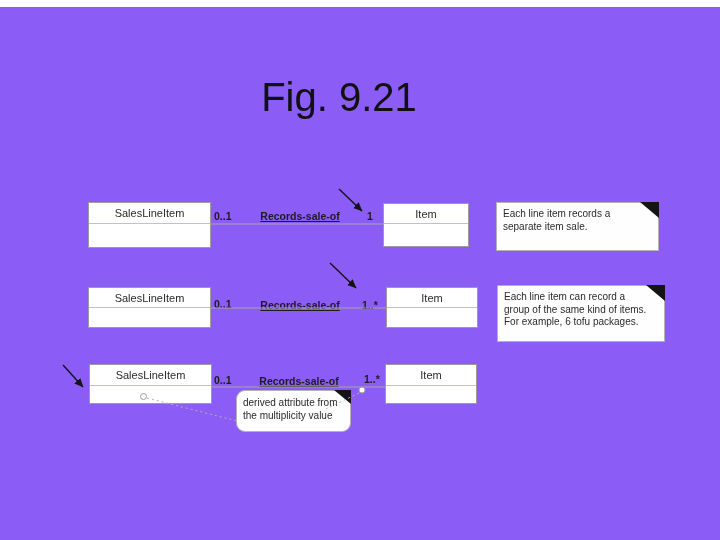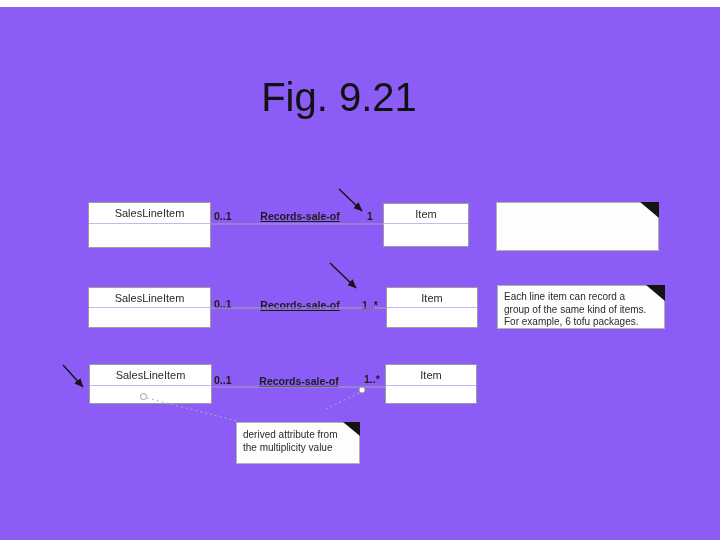--- a/index.html
+++ b/index.html
@@ -45,53 +45,55 @@
   <div class="assoc-label assoc-name" style="left:255px;top:203px;width:90px;">Records-sale-of</div>
   <div class="assoc-label" style="left:367px;top:203px;">1</div>
   <div class="uml-class" style="left:383px;top:196px;width:86px;height:44px;">
     <span class="name" style="height:20px;line-height:20px;">Item</span>
     <span class="attrs"></span>
   </div>
   <div class="uml-note" style="left:496px;top:195px;width:163px;height:49px;">
     <svg class="fold" width="19" height="16">
         <polygon points="0,0 19,0 19,16" fill="#141414"></polygon>
       </svg>
+    <div>Each line item records a</div>
+    <div>separate item sale.</div>
   </div>
 
   <div class="uml-class" style="left:88px;top:280px;width:123px;height:41px;">
     <span class="name" style="height:20px;line-height:20px;">SalesLineItem</span>
     <span class="attrs"></span>
   </div>
   <div class="assoc-label" style="left:214px;top:291px;">0..1</div>
   <div class="assoc-label assoc-name" style="left:255px;top:292px;width:90px;">Records-sale-of</div>
   <div class="assoc-label" style="left:362px;top:292px;">1..*</div>
   <div class="uml-class" style="left:386px;top:280px;width:92px;height:41px;">
     <span class="name" style="height:20px;line-height:20px;">Item</span>
     <span class="attrs"></span>
   </div>
-  <div class="uml-note" style="left:497px;top:278px;width:168px;height:44px;">
+  <div class="uml-note" style="left:497px;top:278px;width:168px;height:57px;">
     <svg class="fold" width="19" height="16">
         <polygon points="0,0 19,0 19,16" fill="#141414"></polygon>
       </svg>
     <div>Each line item can record a</div>
     <div>group of the same kind of items.</div>
     <div>For example, 6 tofu packages.</div>
   </div>
 
   <div class="uml-class" style="left:89px;top:357px;width:123px;height:40px;">
     <span class="name" style="height:21px;line-height:21px;">SalesLineItem</span>
   </div>
   <div class="assoc-label" style="left:214px;top:367px;">0..1</div>
   <div class="assoc-label assoc-name" style="left:254px;top:368px;width:90px;">Records-sale-of</div>
   <div class="assoc-label" style="left:364px;top:366px;">1..*</div>
   <div class="uml-class" style="left:385px;top:357px;width:92px;height:40px;">
     <span class="name" style="height:21px;line-height:21px;">Item</span>
     <span class="attrs"></span>
   </div>
-  <div class="uml-note" style="left:236px;top:415px;width:124px;height:42px;line-height:13px;">
+  <div class="uml-note" style="left:236px;top:383px;width:115px;height:42px;line-height:13px;border-radius:9px;">
     <svg class="fold" width="17" height="14">
         <polygon points="0,0 17,0 17,14" fill="#141414"></polygon>
       </svg>
     <div>derived attribute from</div>
     <div>the multiplicity value</div>
   </div>
 
   <svg class="overlay">
     <defs>
       <marker id="ah" markerWidth="11" markerHeight="9" refX="8.5" refY="4" orient="auto" markerUnits="userSpaceOnUse">

